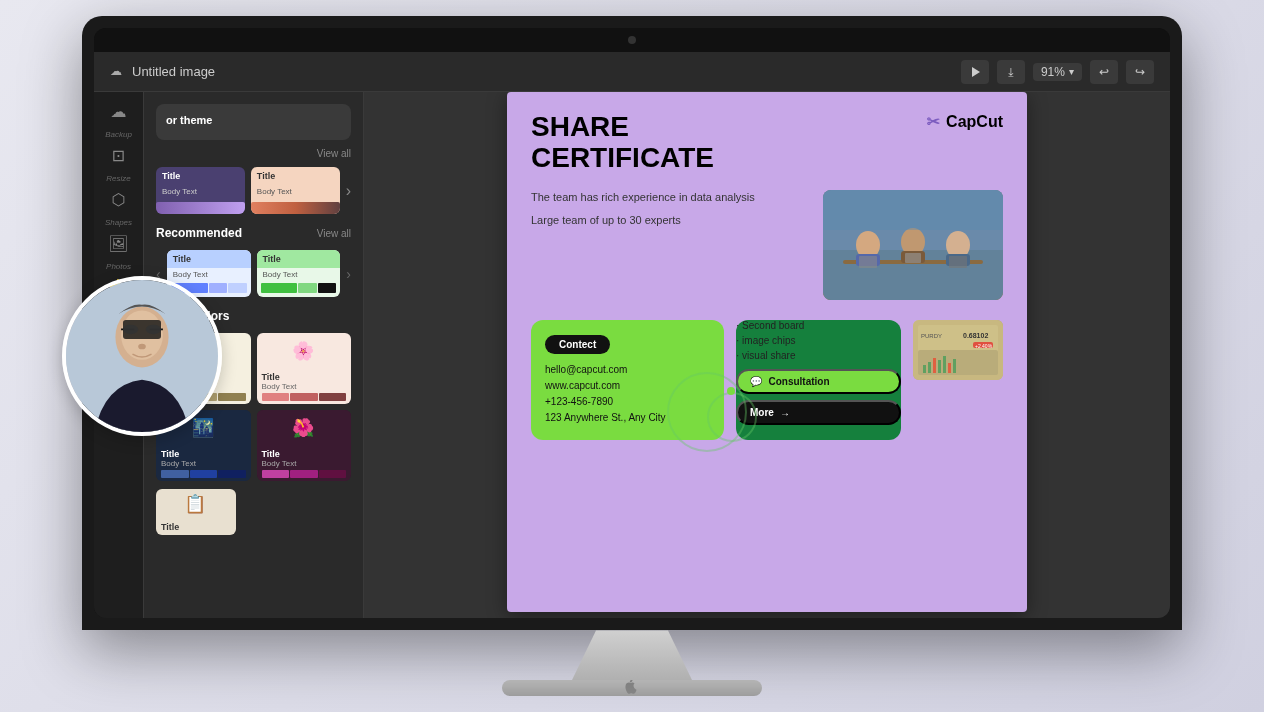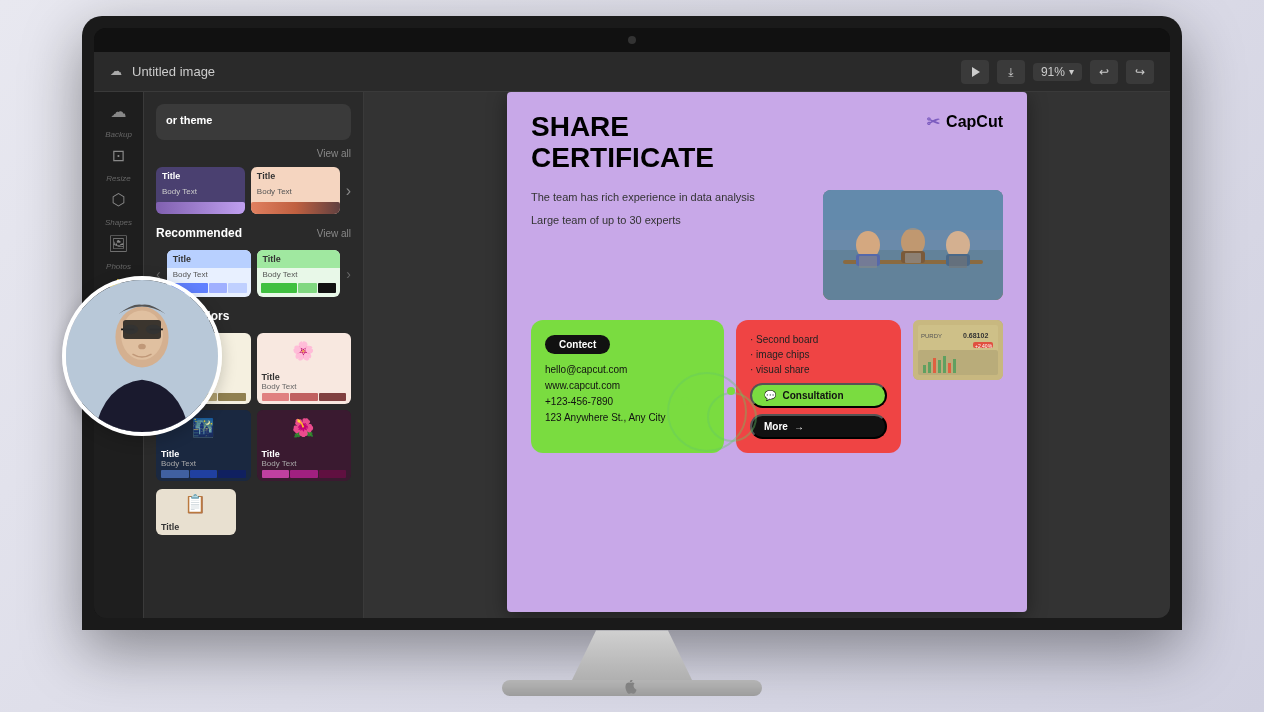--- a/index.html
+++ b/index.html
@@ -505,23 +505,22 @@
       margin-bottom: 8px;
     }
 
     .contact-info {
       font-size: 10px;
       color: #111;
       line-height: 1.6;
     }
 
     .cert-bullet-card {
-      background: #ef4444;
+      background: #15803d;
       border-radius: 12px;
-      padding: 14px;
       flex: 1;
     }
 
     .bullet-item {
       font-size: 10px;
       color: #222;
       margin-bottom: 4px;
     }
 
     .cert-action-btns {

